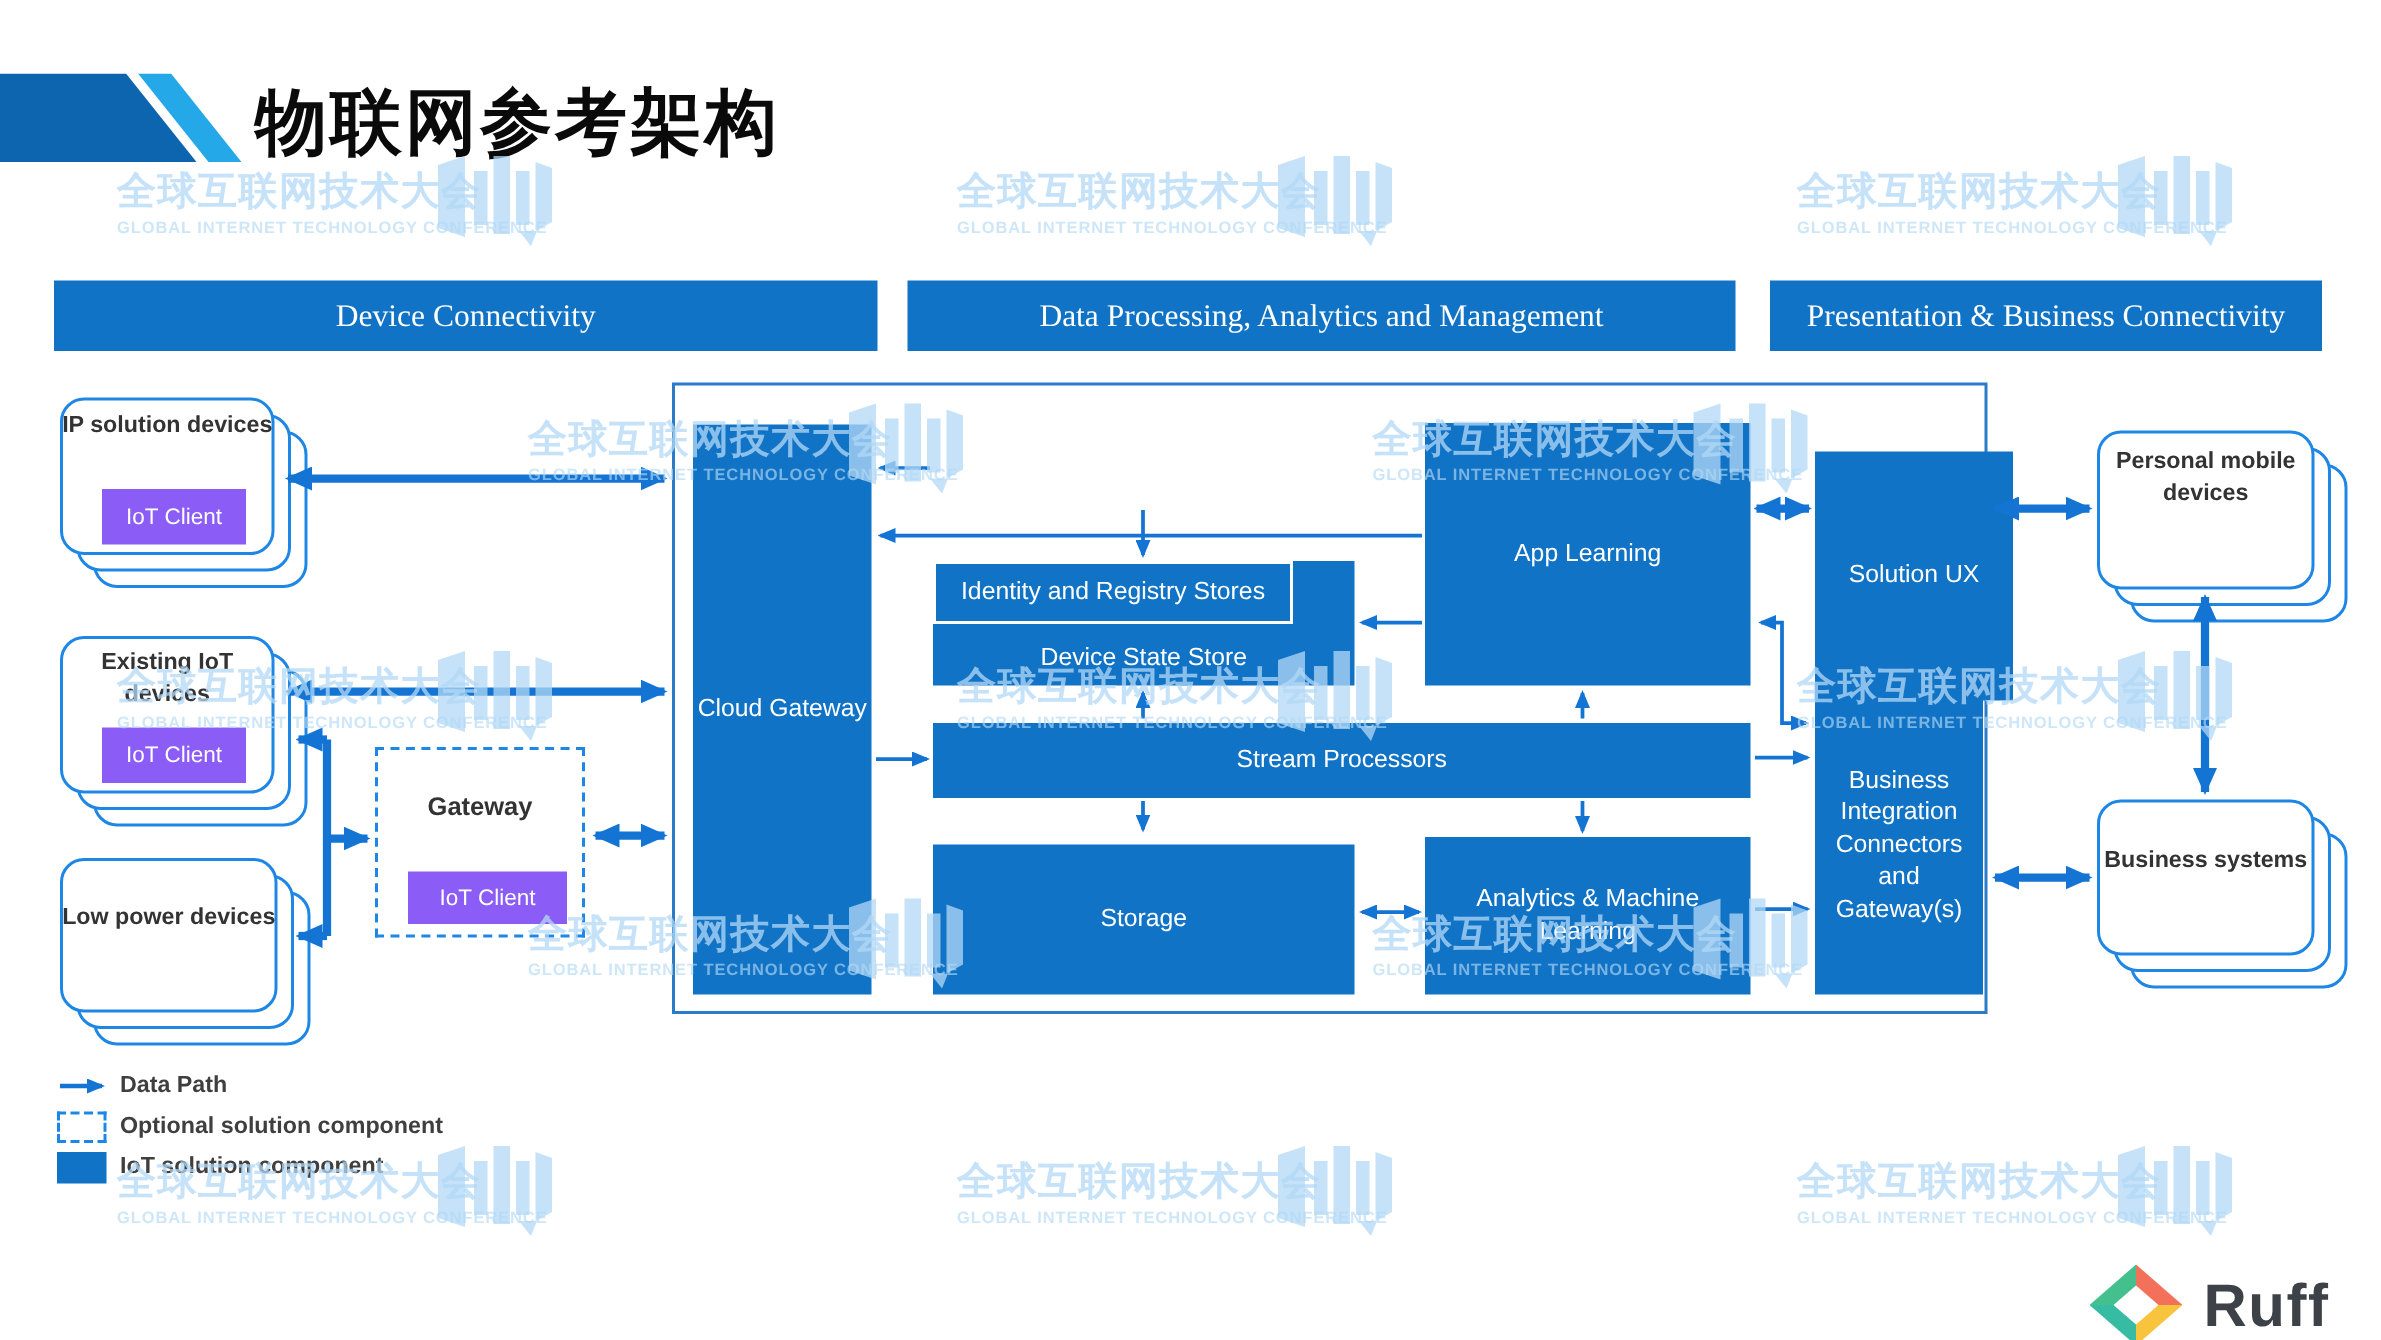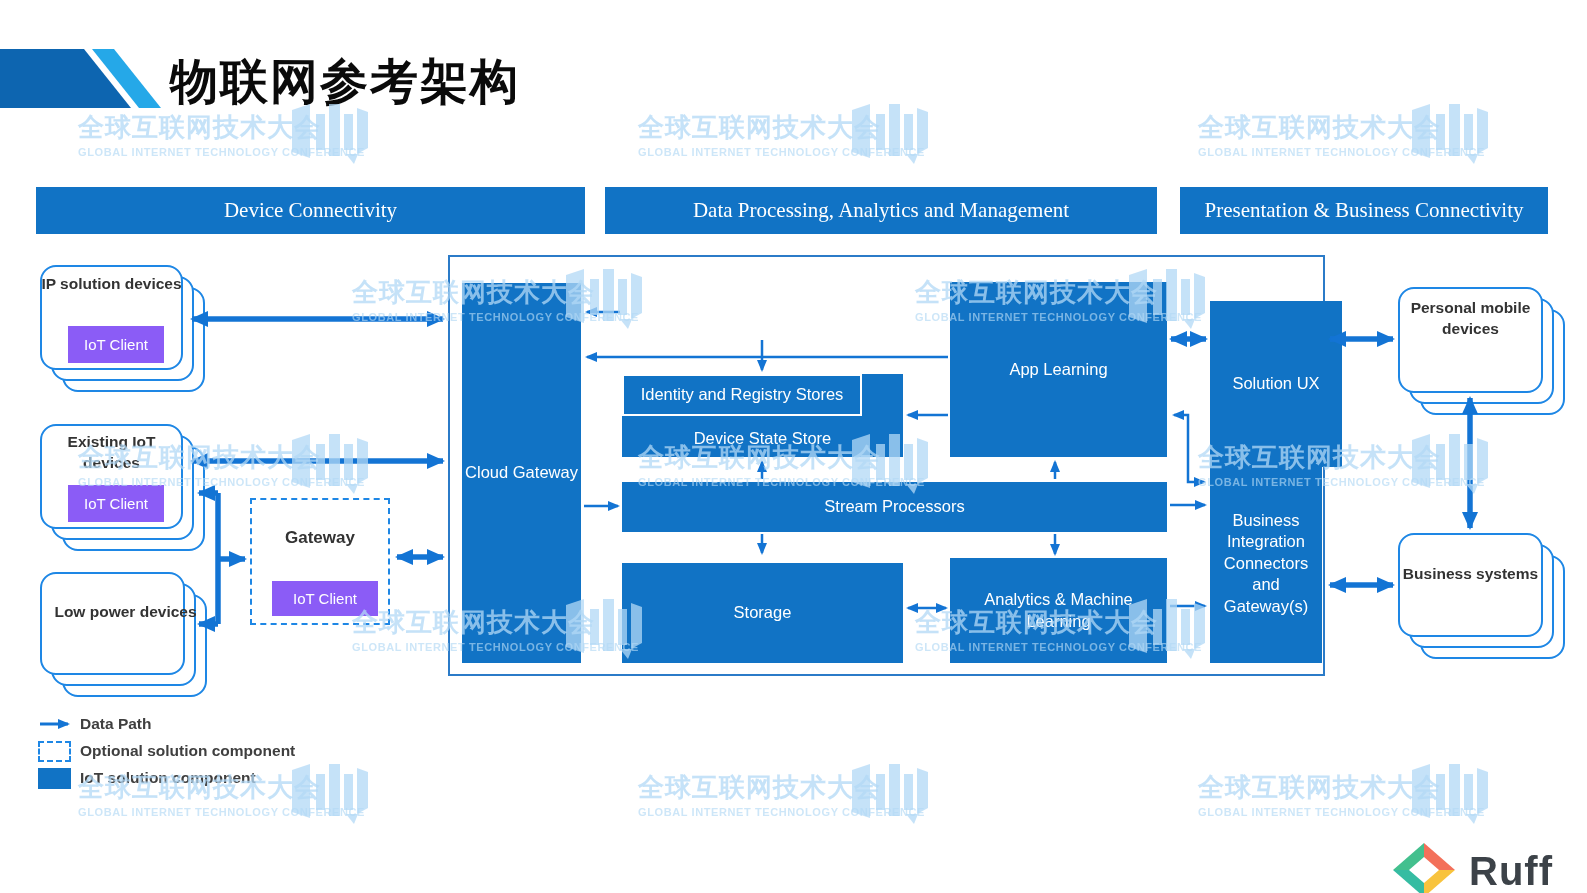--- a/index.html
+++ b/index.html
@@ -93,21 +93,21 @@
     <div class="card-back" style="left:51px;top:423px;width:143px;height:105px;"></div>
     <div class="card" style="left:40px;top:412px;width:143px;height:105px;"></div>
     <div class="dev-label" style="left:40px;top:420px;width:143px;">Existing IoT devices</div>
     <div class="iot-btn" style="left:68px;top:473px;width:96px;height:37px;">IoT Client</div>
   </div>
 
   <div>
     <div class="card-back" style="left:62px;top:582px;width:145px;height:103px;"></div>
     <div class="card-back" style="left:51px;top:571px;width:145px;height:103px;"></div>
     <div class="card" style="left:40px;top:560px;width:145px;height:103px;"></div>
-    <div class="dev-label" style="left:40px;top:590px;width:145px;padding-left:13px;">Low power devices</div>
+    <div class="dev-label" style="left:40px;top:590px;width:145px;">Low power devices</div>
   </div>
 
   <div class="gateway-box"></div>
   <div class="dev-label" style="left:250px;top:515px;width:140px;font-size:17px;">Gateway</div>
   <div class="iot-btn" style="left:272px;top:569px;width:106px;height:35px;">IoT Client</div>
 
   <div class="container"></div>
 
   <div class="bluebox" style="left:462px;top:271px;width:119px;height:380px;">Cloud Gateway</div>
 

